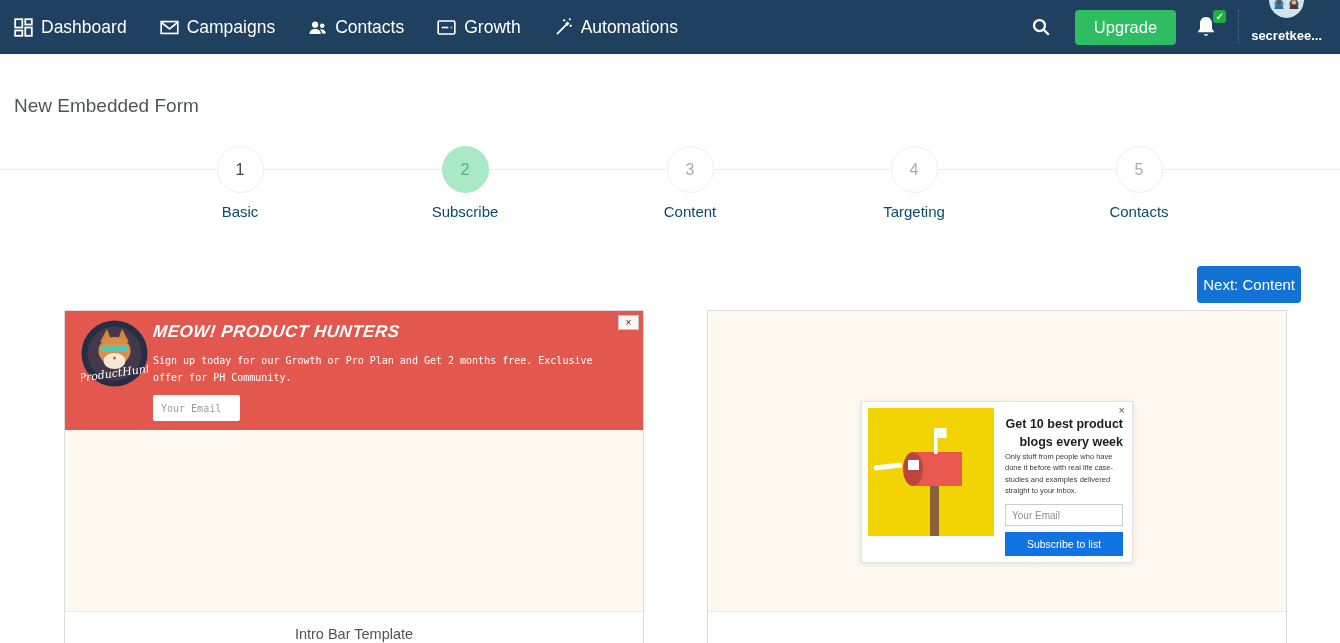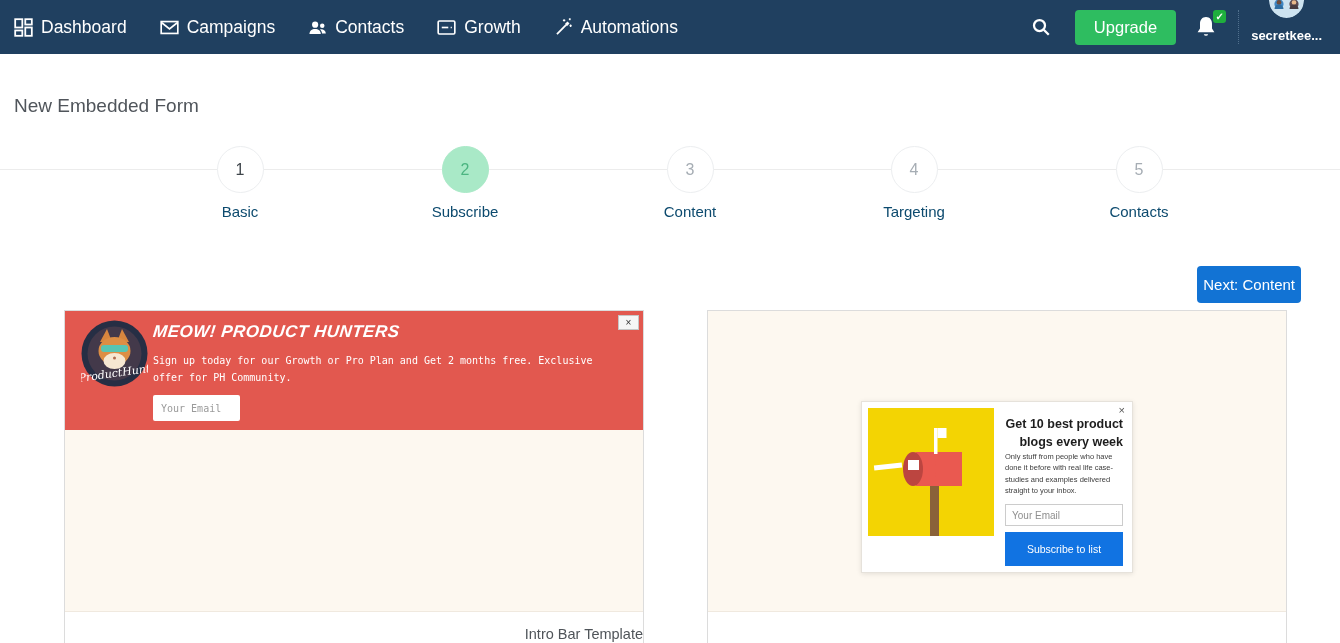--- a/index.html
+++ b/index.html
@@ -54,21 +54,21 @@
   .step-label{margin-top:10px;font-size:15px;color:#0c4a6e;}
   
   .next-row{text-align:right;padding-right:39px;margin-top:44px;}
   .next-button{background:var(--next-blue);color:#fff;border:none;border-radius:4px;
     font-size:15px;padding:10px 6px;cursor:pointer;font-family:"Liberation Sans",sans-serif;}
   
   .cards{display:flex;gap:63px;margin:7px 0 0 64px;}
   .card{width:580px;height:380px;border:1px solid #dcdcdc;background:#fff;cursor:pointer;}
   .card-preview{height:301px;background:var(--cream);position:relative;overflow:hidden;
     border-bottom:1px solid #f0e9df;}
-  .card-label{text-align:right;padding-top:14px;font-size:14.5px;color:#4f5459;background:#fff;}
+  .card-label{text-align:center;padding-top:14px;font-size:14.5px;color:#4f5459;background:#fff;}
   
   .intro-bar{position:relative;height:119px;background:var(--bar-red);display:flex;}
   .bar-close{position:absolute;top:4px;right:4px;width:21px;height:15px;background:#f6f6f6;
     border:1px solid #c6c6c6;color:#333;font-size:10px;line-height:13px;text-align:center;
     cursor:pointer;}
   .cat-badge{margin:9px 0 0 16px;flex:0 0 67px;height:67px;}
   .bar-content{margin-left:5px;padding-top:11px;}
   .bar-title{color:#fff;font-size:17px;font-weight:bold;font-style:italic;
     letter-spacing:.5px;transform:skewX(-6deg);transform-origin:left;}
   .bar-body{margin-top:11px;width:455px;font-family:"DejaVu Sans Mono",monospace;
@@ -85,21 +85,21 @@
     border:1px solid #e6e2db;box-shadow:0 1px 5px rgba(0,0,0,.10);padding:6px;display:flex;}
   .modal-close{position:absolute;top:3px;right:7px;font-size:11px;color:#555;cursor:pointer;
     line-height:1;}
   .modal-img{flex:0 0 126px;height:128px;display:block;}
   .modal-body{margin-left:11px;width:118px;padding-top:8px;}
   .modal-title{font-size:12.5px;font-weight:bold;color:#1d1d1d;line-height:1.4;text-align:right;}
   .modal-text{margin-top:0;font-size:7.5px;line-height:1.5;color:#3c3c3c;}
   .modal-input{width:100%;height:22px;border:1px solid #ccc;padding:0 6px;font-size:10px;
     color:#555;margin-top:8px;font-family:"Liberation Sans",sans-serif;}
   .modal-input::placeholder{color:#8f8f8f;}
-  .modal-submit{width:100%;height:34px;margin-top:6px;background:var(--subscribe-blue);
+  .modal-submit{width:100%;height:24px;margin-top:6px;background:var(--subscribe-blue);
     color:#fff;border:none;font-size:10.5px;cursor:pointer;
     font-family:"Liberation Sans",sans-serif;}
 </style>
 </head>
 <body>
 
 <div class="navbar">
   <div class="nav-left">
     <div class="nav-item">
       <span>

